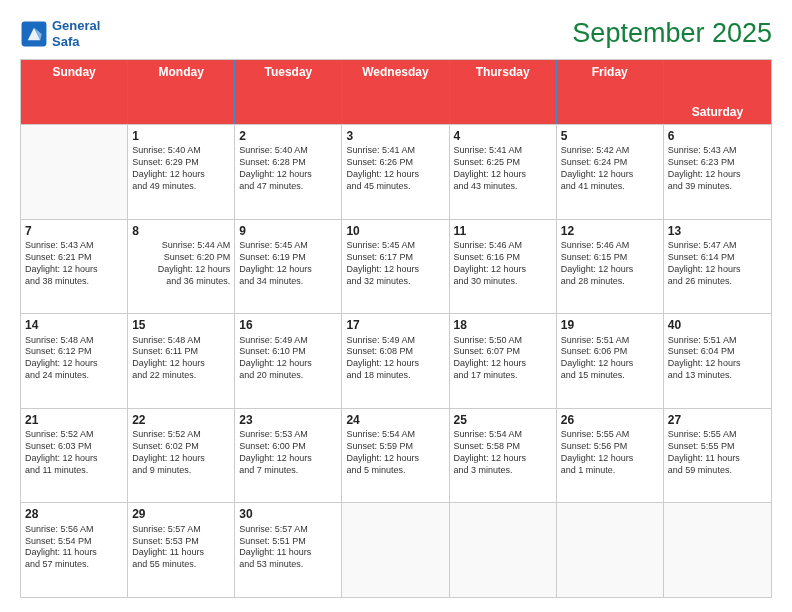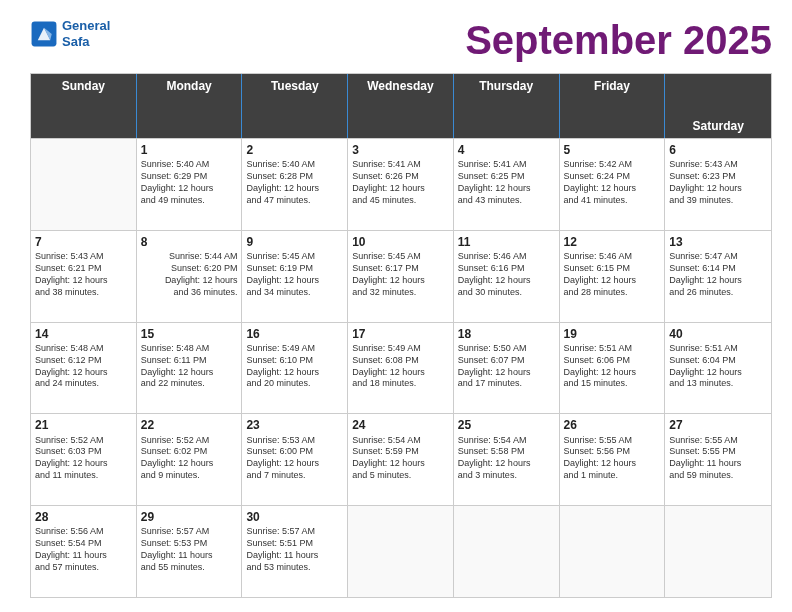--- a/index.html
+++ b/index.html
@@ -6,21 +6,21 @@
     body {
       font-family: Arial, sans-serif;
       background: #fff;
       width: 792px;
       height: 612px;
       overflow: hidden;
     }
     .page {
       width: 792px;
       height: 612px;
-      padding: 18px 20px 14px 30px;
+      padding: 18px 20px 14px 20px;
       display: flex;
       flex-direction: column;
     }
     .header {
       display: flex;
       justify-content: space-between;
       align-items: flex-start;
       margin-bottom: 10px;
     }
     .logo {
@@ -39,38 +39,38 @@
     }
     .logo-icon {
       width: 28px;
       height: 28px;
       margin-right: 4px;
     }
     .title-block {
       text-align: right;
     }
     .month-title {
-      font-size: 40px;
-      font-weight: bold;
-      color: #701a75;
+      font-size: 27px;
+      font-weight: normal;
+      color: #15803d;
     }
     .location-title {
       font-size: 14px;
       color: #444;
     }
     .calendar {
       flex: 1;
       display: flex;
       flex-direction: column;
       border: 1px solid #ccc;
     }
     .cal-header {
       display: grid;
       grid-template-columns: repeat(7, 1fr);
-      background: #404040;
+      background: #ef4444;
     }
     .cal-header-cell {
       color: #fff;
       font-size: 12px;
       font-weight: bold;
       text-align: center;
       padding: 5px 2px;
       border-right: 1px solid #3a8ad4;
     }
     .cal-header-cell:last-child { border-right: none; margin-top: 40px; }

